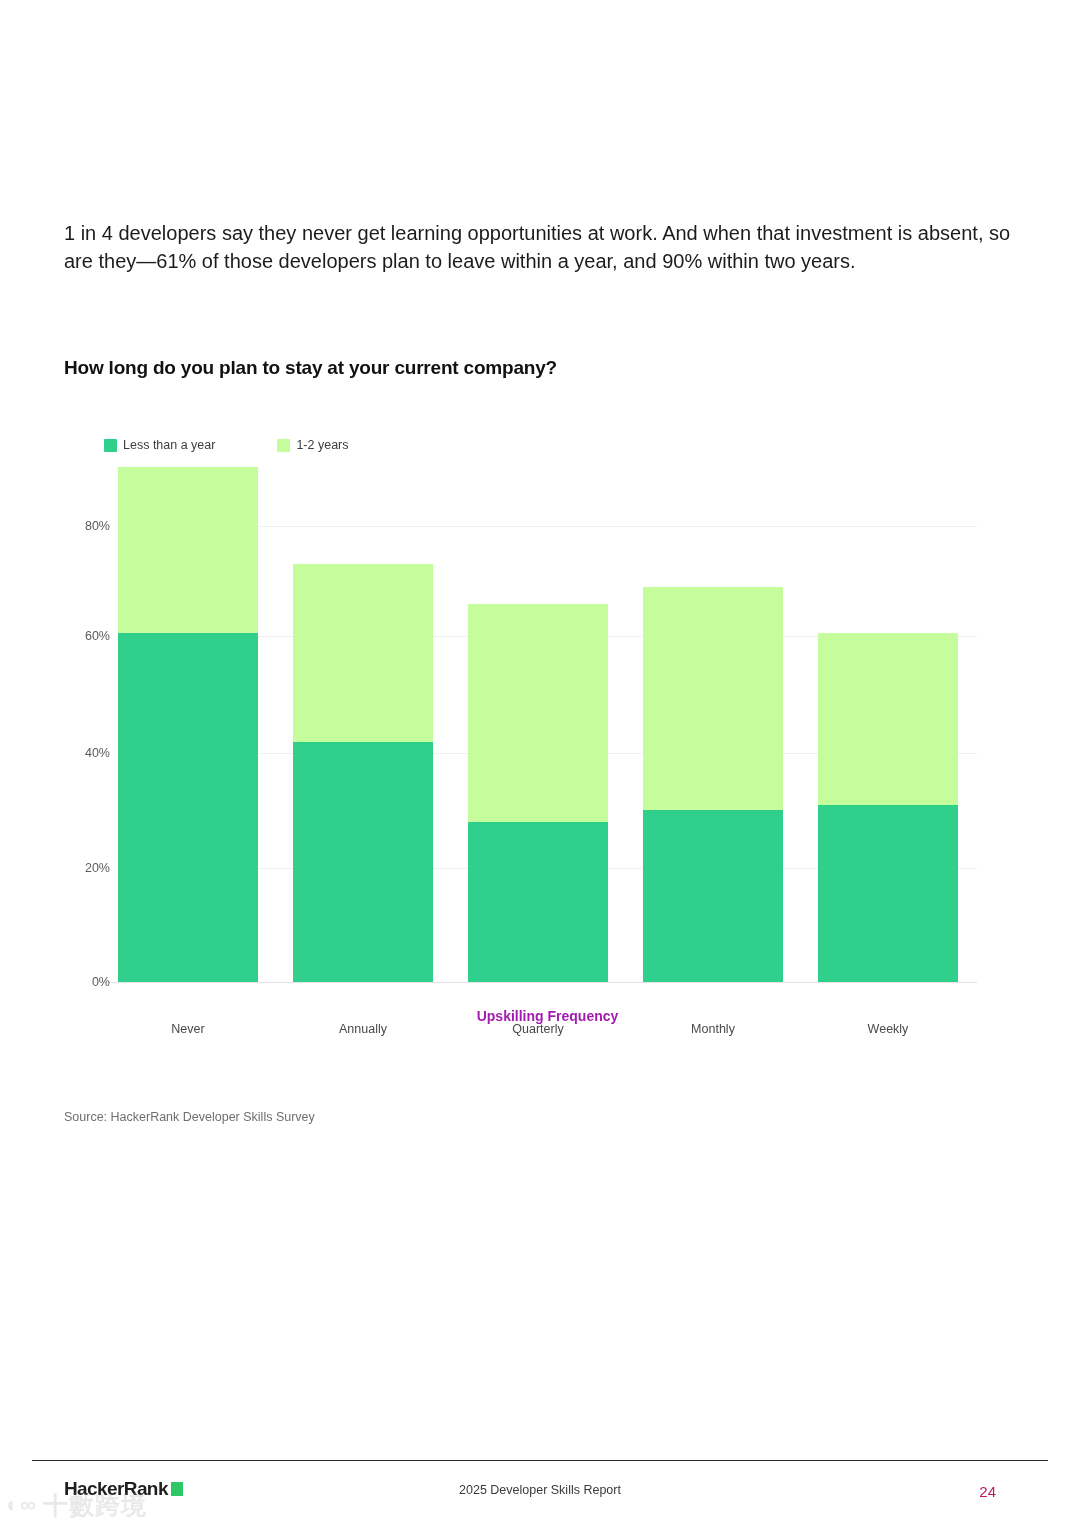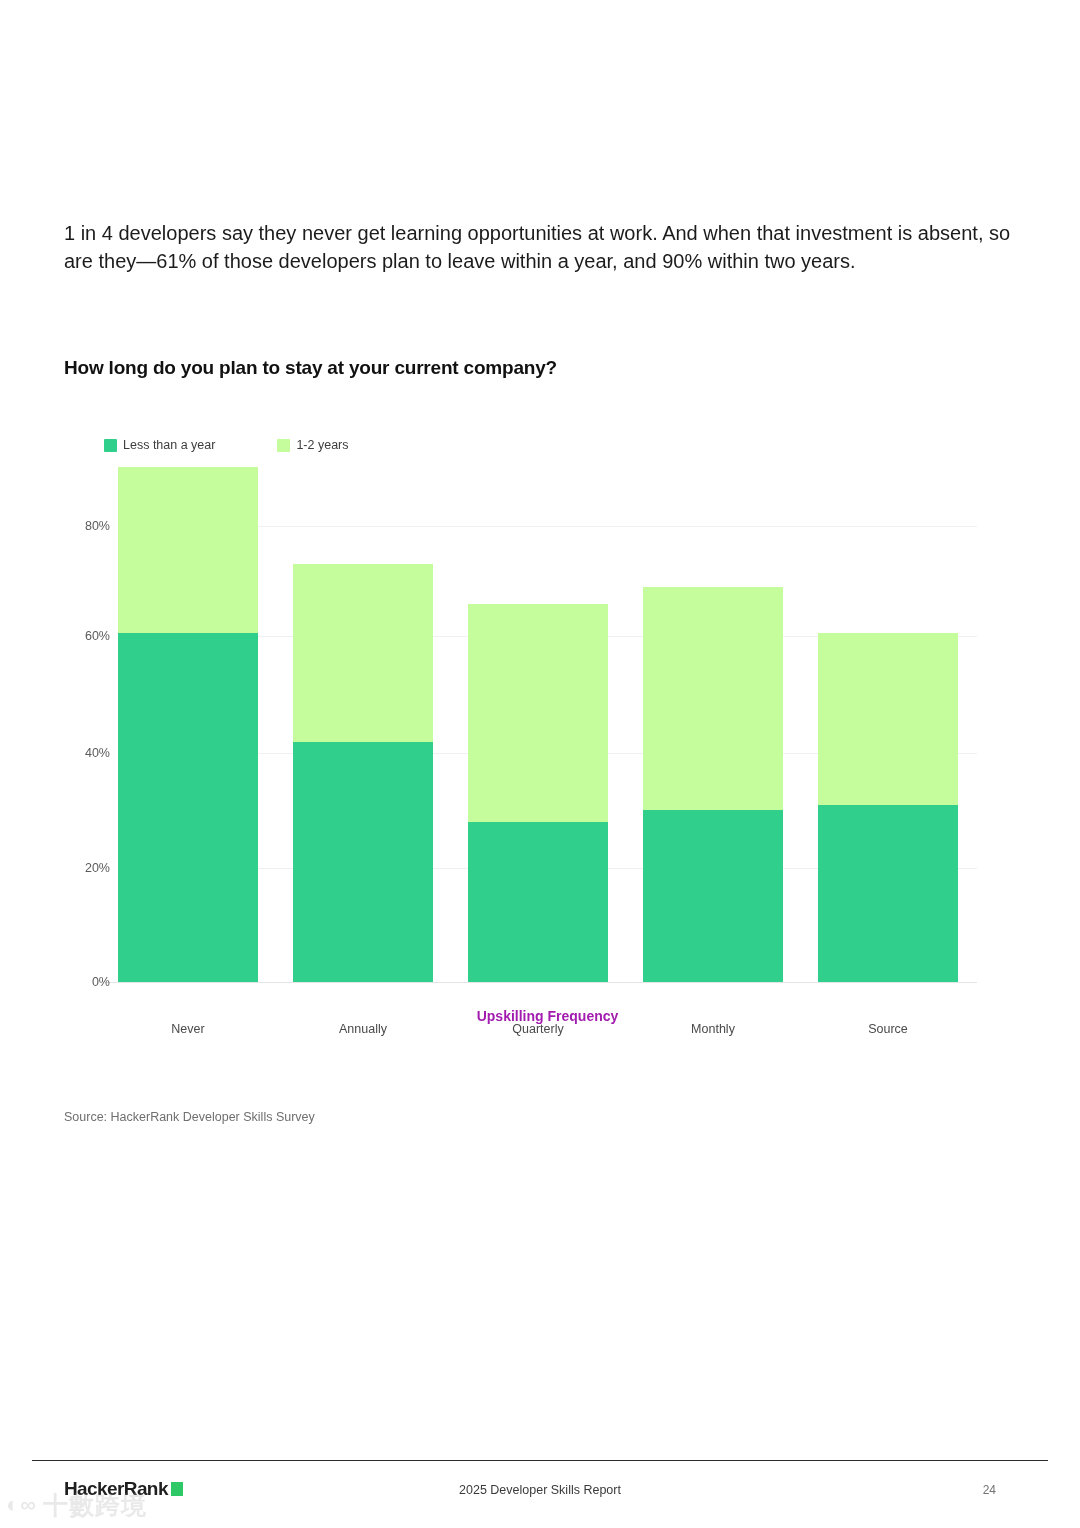--- a/index.html
+++ b/index.html
@@ -96,21 +96,21 @@
     display: flex; align-items: center; gap: 3px;
     font-size: 19px; font-weight: 700; color: #1f1f1f; letter-spacing: -0.6px;
   }
   .brand-sq { width: 12px; height: 14px; background: #2ec866; display:block; }
   .footer-center {
     position: absolute; left: 0; width: 1080px; text-align: center; top: 5px;
     font-size: 12.5px; color: #3a3a3a;
   }
   .footer-page {
     position: absolute; right: 68px; top: 5px;
-    font-size: 12px; color: #737373;
+    font-size: 15px; color: #be185d;
   }
 
   .watermark {
     position: absolute; left: 6px; top: 1482px;
     width: 200px; height: 46px; opacity: 0.30;
     font-size: 25px; font-weight: 700; color: #b9b9b9;
     display: flex; align-items: center; gap: 6px;
     letter-spacing: 1px;
   }
   .wm-mark { font-size: 22px; }
@@ -170,21 +170,21 @@
       <div class="xtick" style="left: 468px;">Quarterly</div>
       <div class="bar-group" style="left: 643px; top: 586.975px; height: 395.025px; bottom: auto;">
         <div class="seg seg-light" style="background: rgb(197, 253, 156); top: 0px; height: 223.275px;"></div>
         <div class="seg seg-dark" style="background: rgb(49, 207, 140); top: 223.275px; height: 171.75px;"></div>
       </div>
       <div class="xtick" style="left: 643px;">Monthly</div>
       <div class="bar-group" style="left: 818px; top: 632.775px; height: 349.225px; bottom: auto;">
         <div class="seg seg-light" style="background: rgb(197, 253, 156); top: 0px; height: 171.75px;"></div>
         <div class="seg seg-dark" style="background: rgb(49, 207, 140); top: 171.75px; height: 177.475px;"></div>
       </div>
-      <div class="xtick" style="left: 818px;">Source</div>
+      <div class="xtick" style="left: 818px;">Weekly</div>
     </div>
 
   <div class="xaxis-title">Upskilling Frequency</div>
 
   <div class="source">Source: HackerRank Developer Skills Survey</div>
 
   <div class="footer-rule"></div>
   <div class="footer">
     <div class="brand">
       <span>HackerRank</span>

